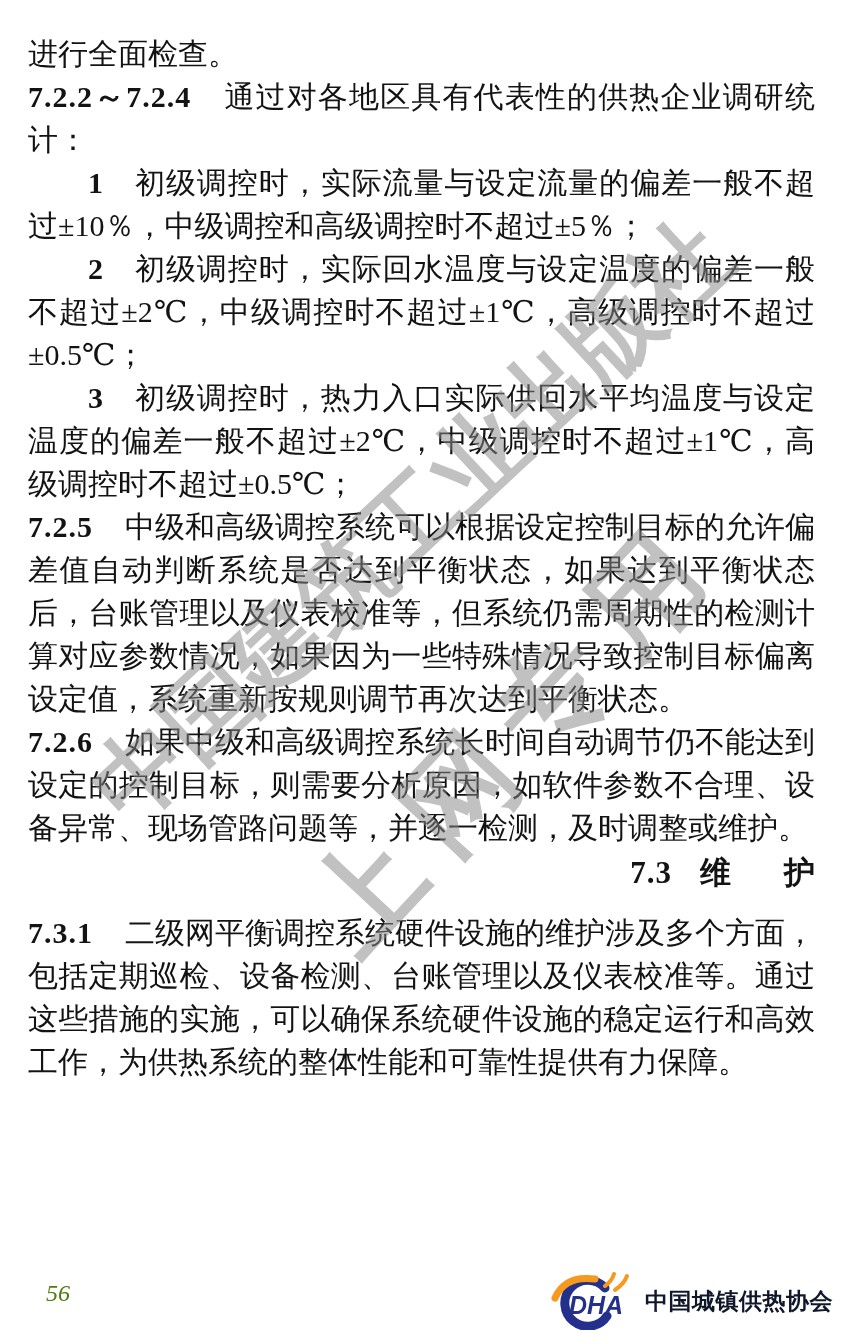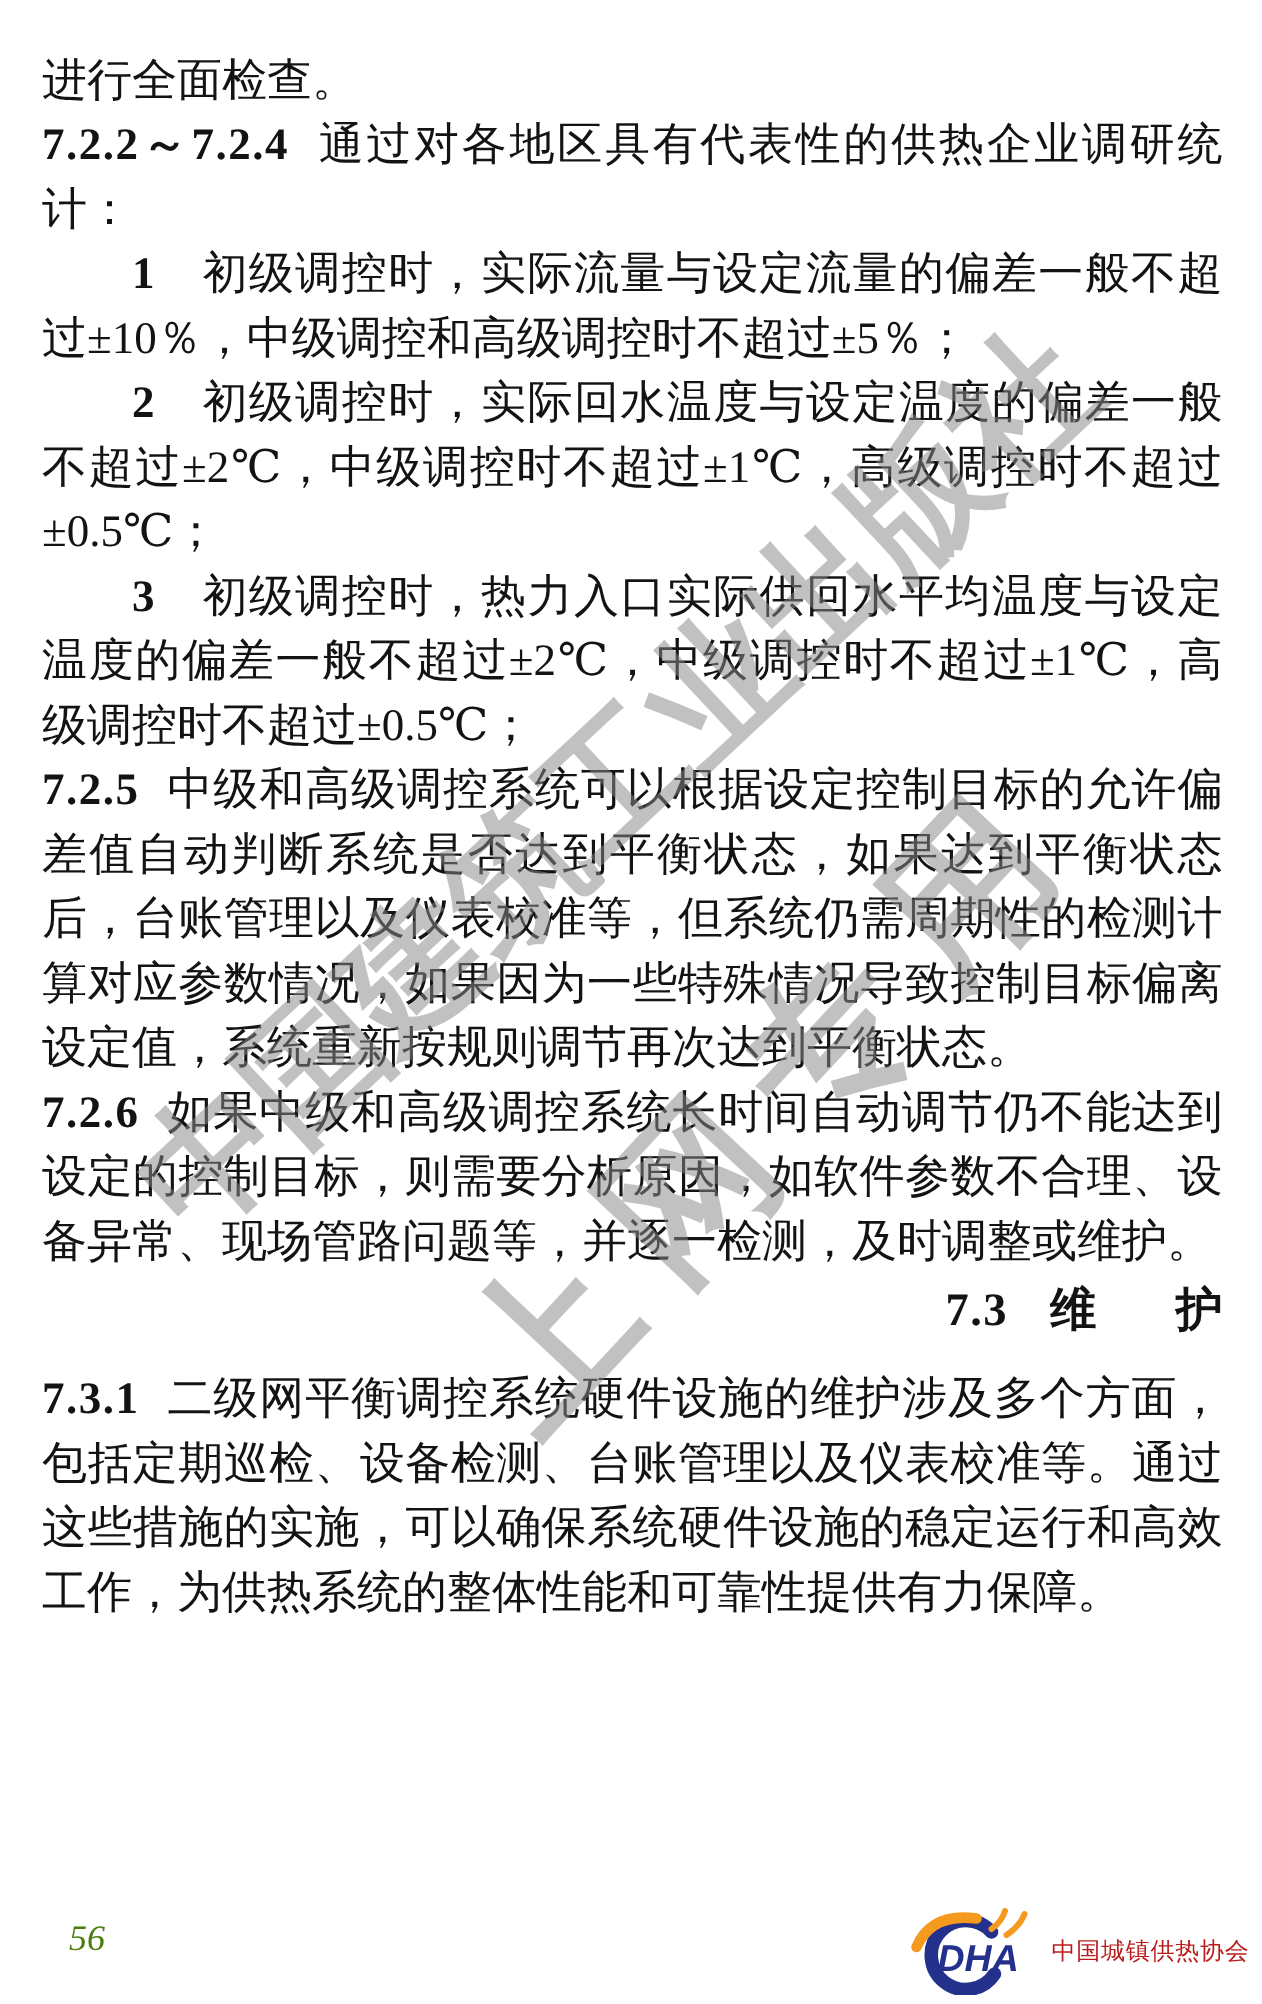--- a/index.html
+++ b/index.html
@@ -14,21 +14,21 @@
   .content {
     position:absolute;
     left:28px; top:32px;
     width:787px;
     font-size:30px;
     line-height:43px;
     text-align:justify;
     text-justify:inter-ideograph;
   }
   .content p { margin:0; padding:0; }
-  .num  { font-weight:bold; margin-right:18px; letter-spacing:1px; }
+  .num  { font-weight:bold; margin-right:32px; letter-spacing:1px; }
   .item { text-indent:60px; }
   .item .num { margin-right:30px; }
   h2.heading {
     margin:2px 0 17px 0;
     font-size:31px;
     line-height:43px;
     font-weight:bold;
     text-align:right;
     text-indent:0;
   }
@@ -65,23 +65,23 @@
   }
   .footer-logo {
     position:absolute;
     right:8px; top:1272px;
     display:flex;
     align-items:center;
     gap:8px;
   }
   .assoc-name {
     font-family:"Liberation Sans","DejaVu Sans",sans-serif;
-    font-weight:normal;
-    font-size:16px;
-    color:#b91c1c;
+    font-weight:bold;
+    font-size:23px;
+    color:#0f172a;
     letter-spacing:0.5px;
     white-space:nowrap;
   }
 </style>
 </head>
 <body>
 
 <div class="content">
   <p class="plain"><span>进行全面检查。</span></p>
 

